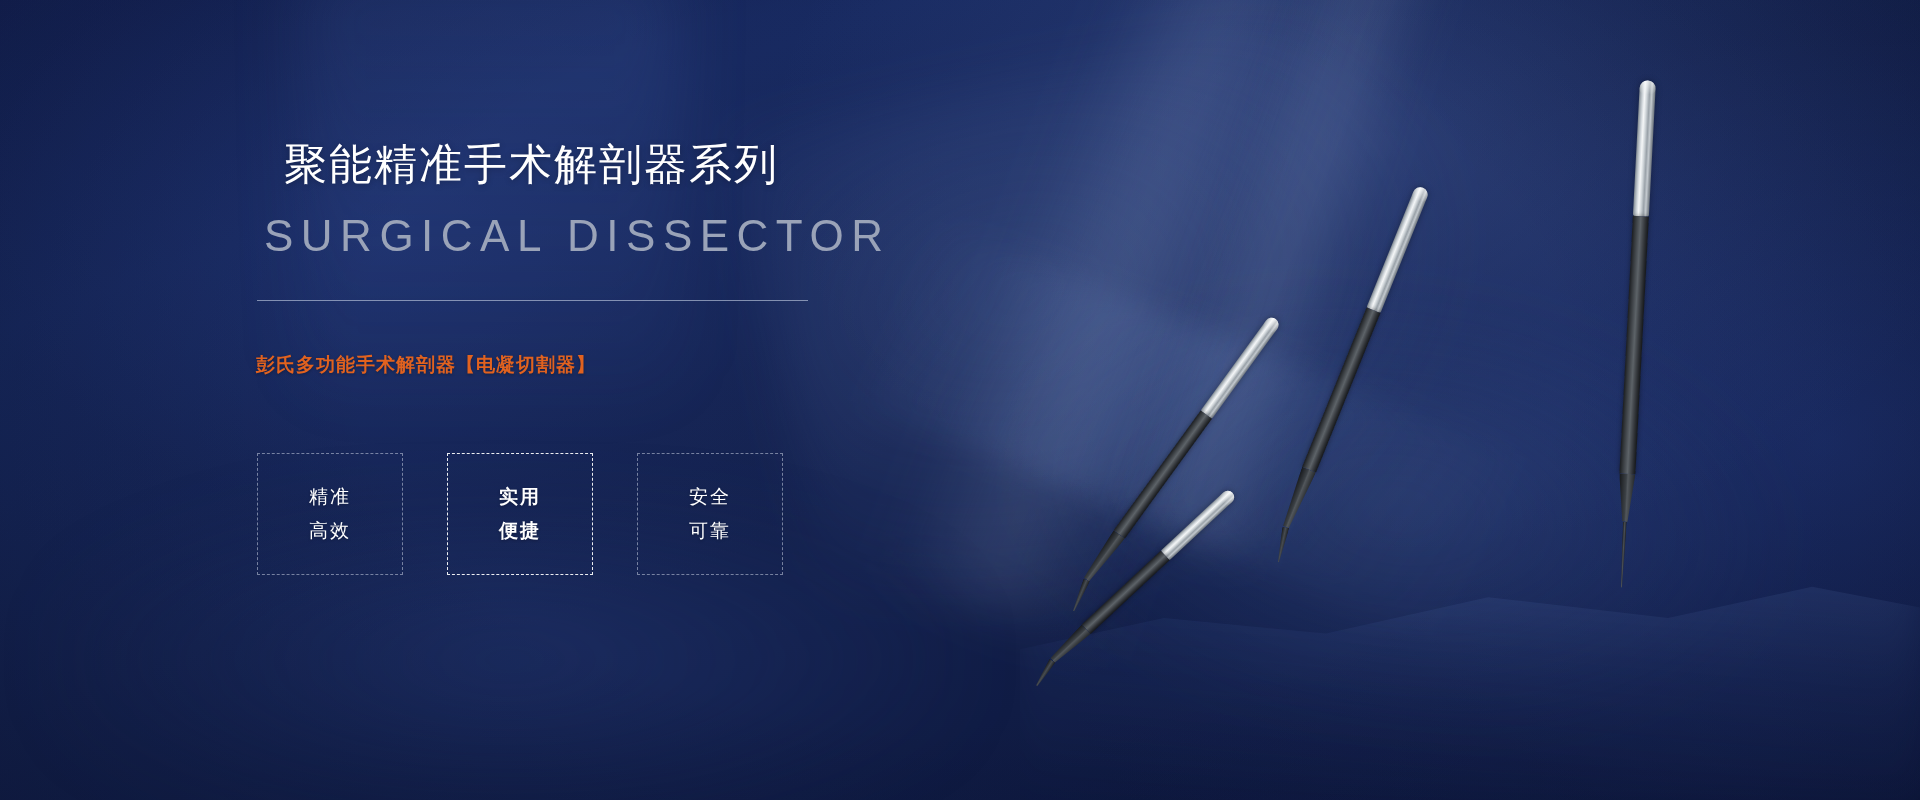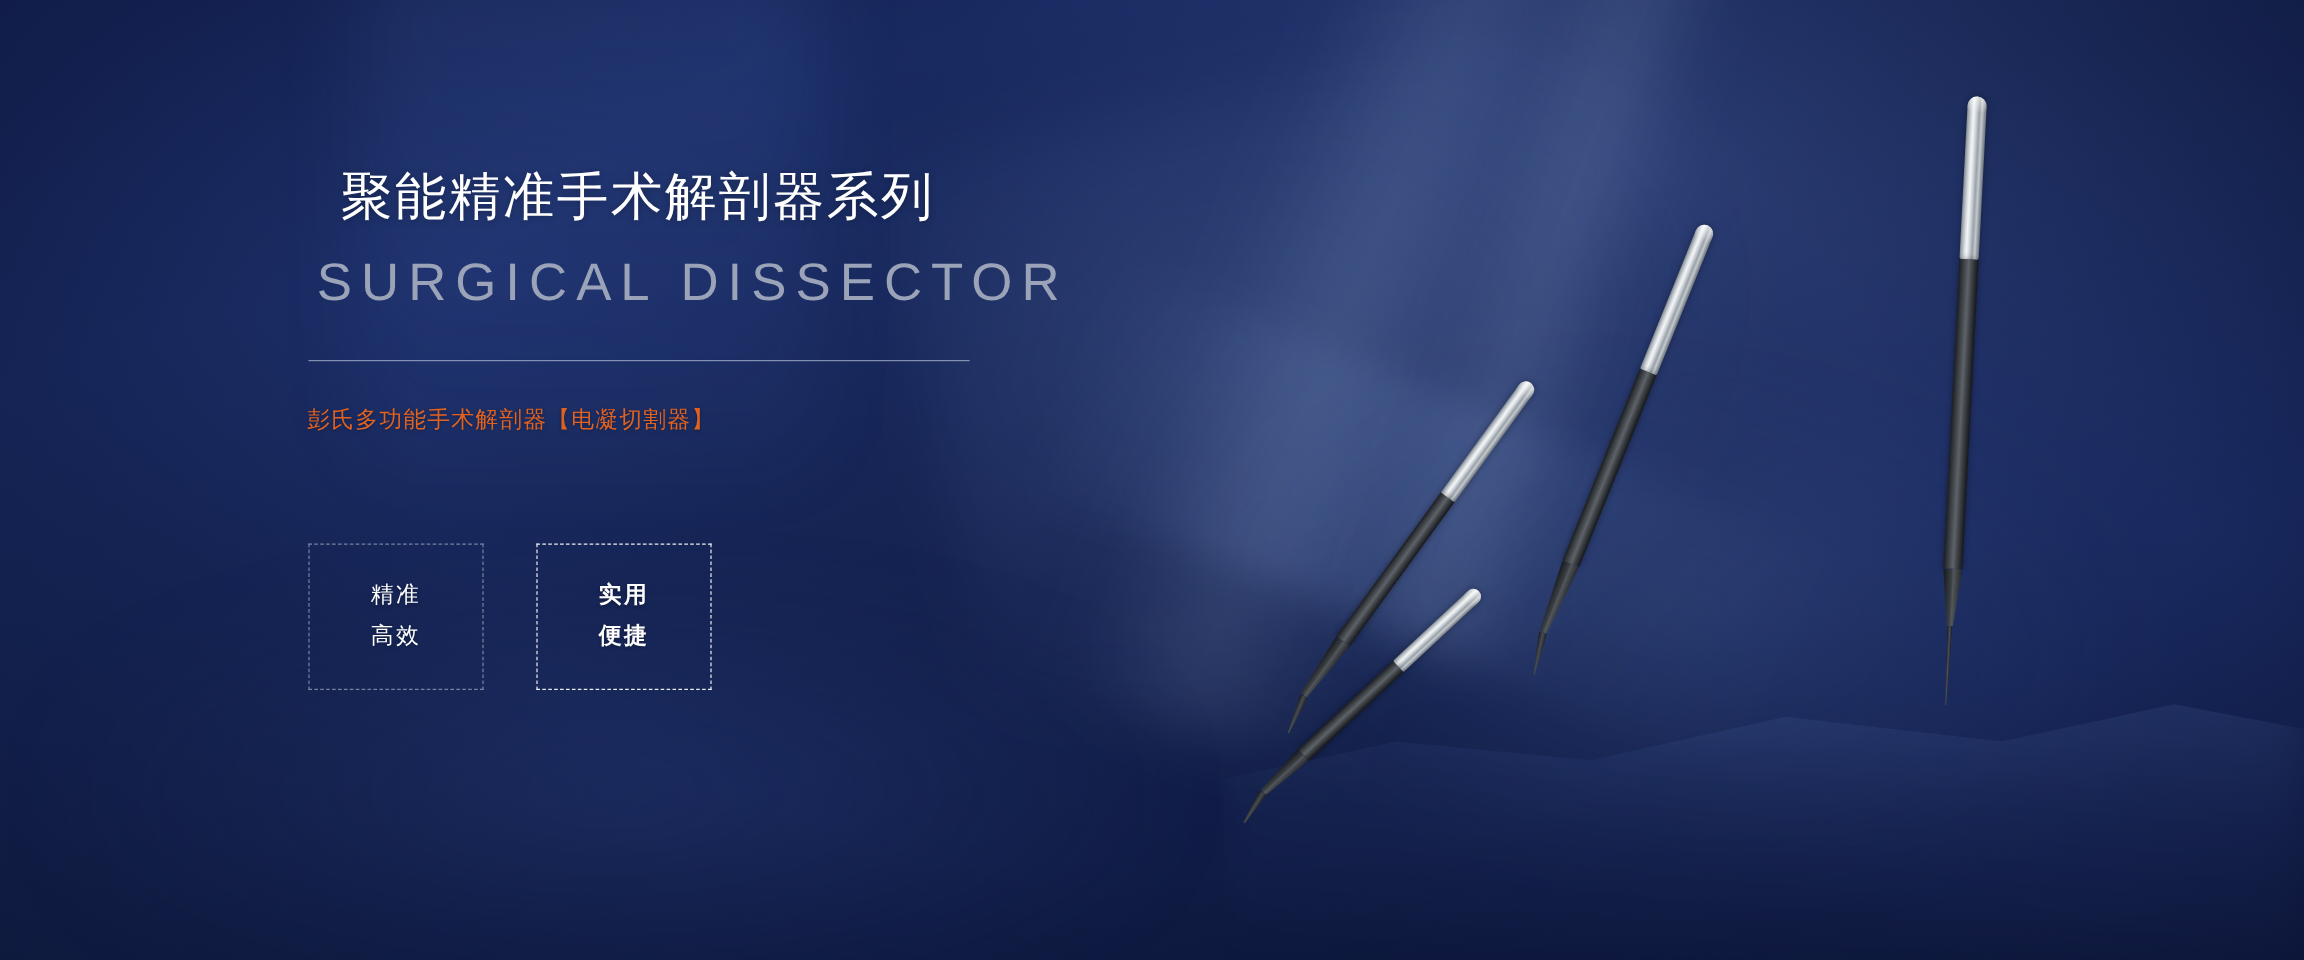--- a/index.html
+++ b/index.html
@@ -87,23 +87,23 @@
   .title-en{
     position:absolute; left:264px; top:212px;
     font-size:44px; line-height:1.1; color:#9aa3b8;
     letter-spacing:7.5px; font-weight:300; white-space:nowrap;
   }
   .divider{
     position:absolute; left:257px; top:300px; width:551px; height:1px;
     background:rgba(196,206,228,0.62);
   }
   .subtitle{
-    position:absolute; left:256px; top:337px;
+    position:absolute; left:256px; top:352px;
     font-size:19px; color:#e1621f; letter-spacing:1px;
-    font-weight:400; white-space:nowrap;
+    font-weight:700; white-space:nowrap;
     text-shadow:0 1px 3px rgba(0,0,0,0.30);
   }
 
   
   .features{
     position:absolute; left:257px; top:453px;
     display:flex; gap:44px;
   }
   .feature{
     width:146px; height:122px;
@@ -220,16 +220,20 @@
       <div class="feature">
         <span>精准</span>
         <span>高效</span>
       </div>
 
       <div class="feature bright">
         <span>实用</span>
         <span>便捷</span>
       </div>
 
+      <div class="feature">
+        <span>安全</span>
+        <span>可靠</span>
+      </div>
 
     </div>
   </div>
 </div>
 
 </body></html>

